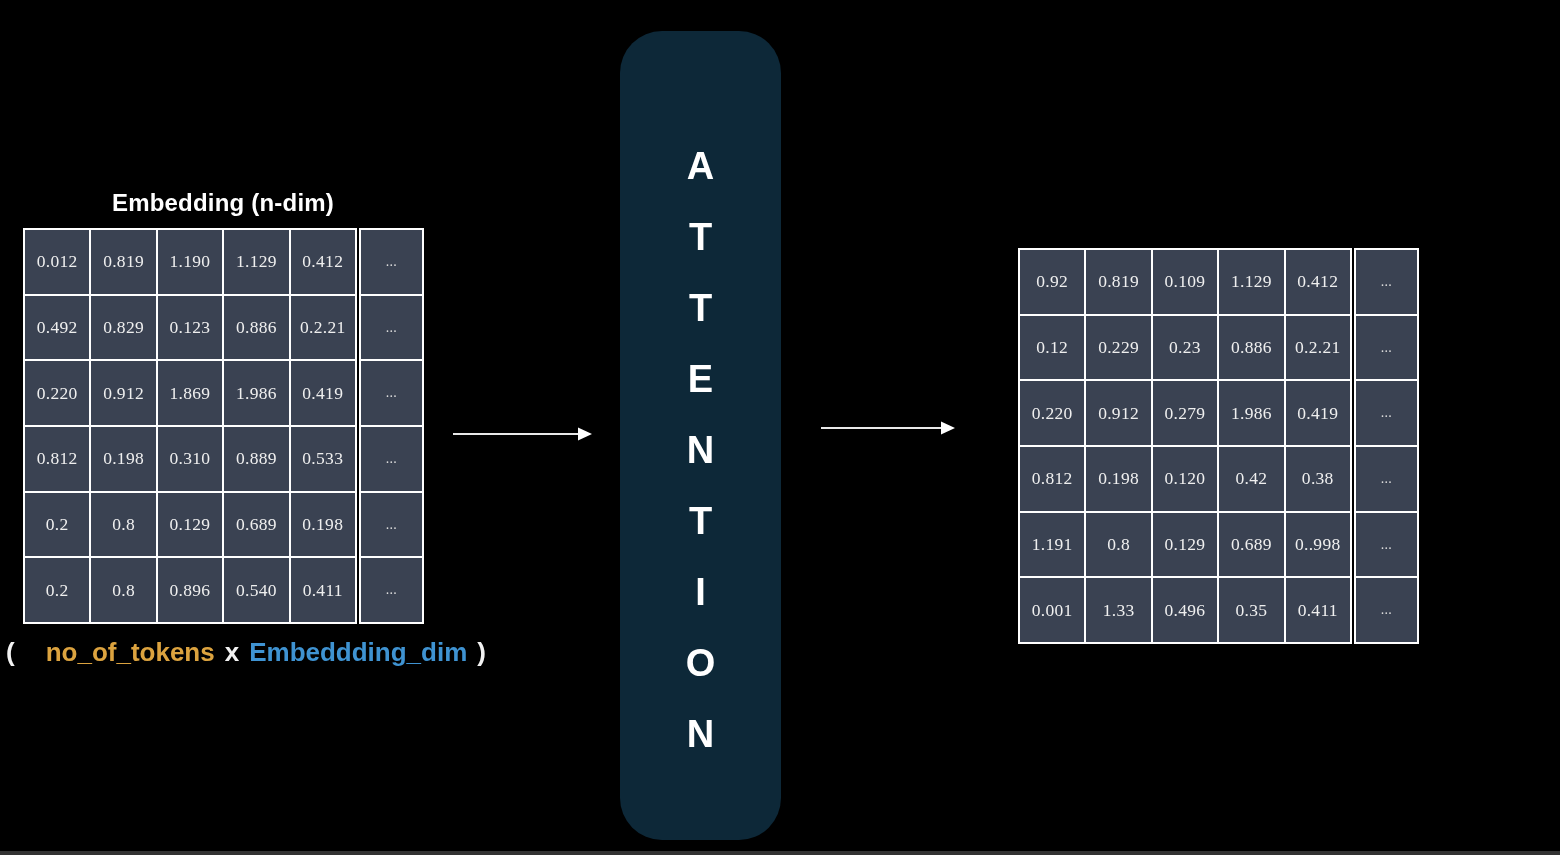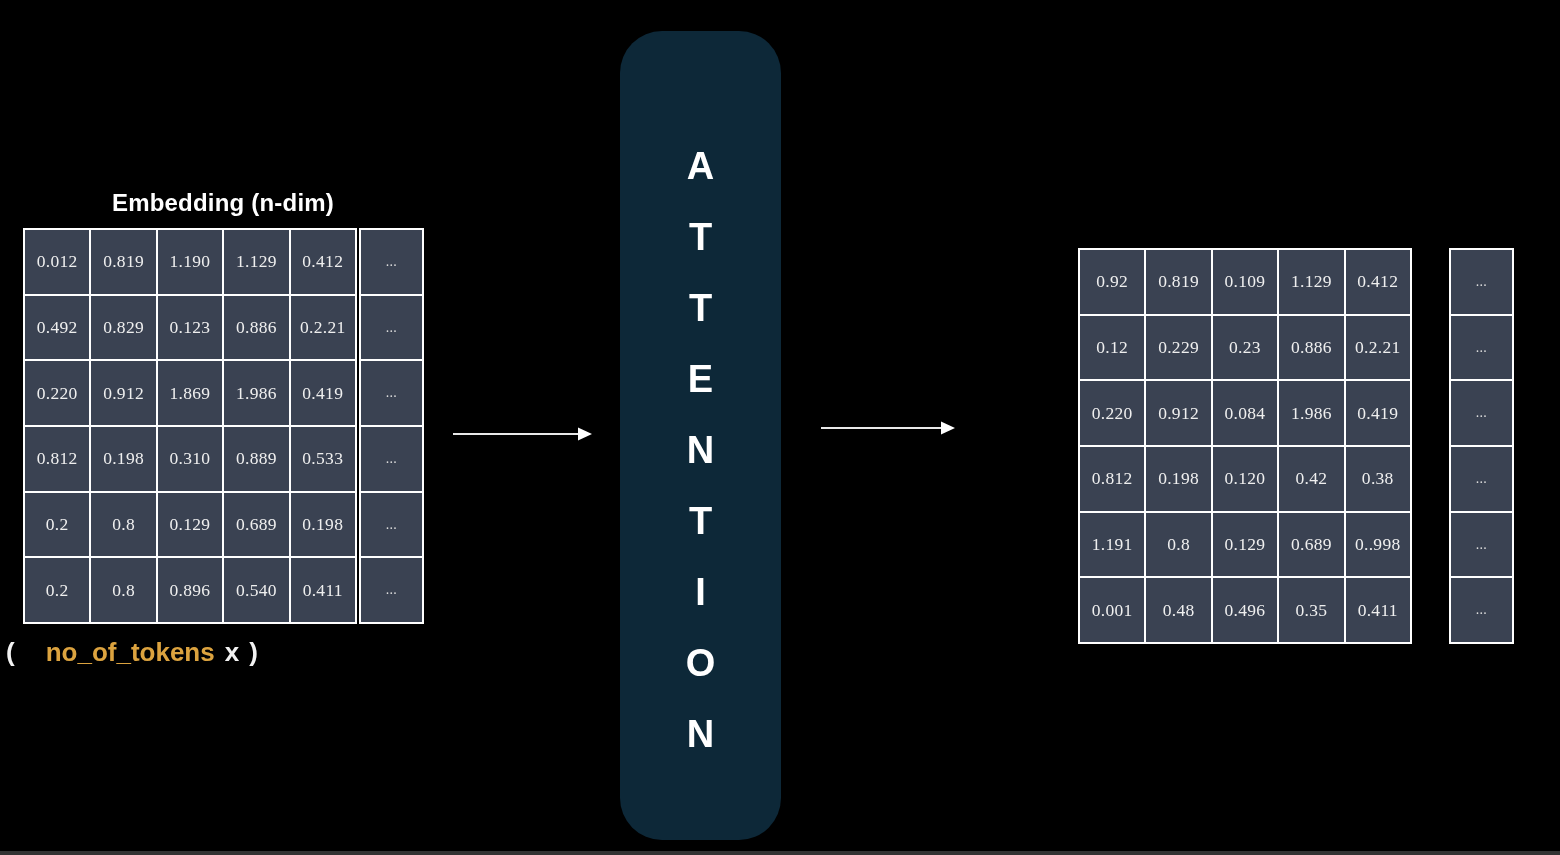--- a/index.html
+++ b/index.html
@@ -102,20 +102,21 @@
         <div class="cell">...</div>
         <div class="cell">...</div>
         <div class="cell">...</div>
       </div>
   </div>
 
   <div class="caption">
     <span>(</span>
     <span class="gold">no_of_tokens</span>
     <span>x</span>
+    <span class="blue">Embeddding_dim</span>
     <span>)</span>
   </div>
 
   <svg class="arrow" style="left:452px;top:426px;" width="140" height="16">
     <line x1="1" y1="8" x2="126" y2="8" stroke="#e8e8e8" stroke-width="2"></line>
     <polygon points="126,1.5 140,8 126,14.5" fill="#ffffff"></polygon>
   </svg>
 
   <div class="attention">
       <div class="letter">A</div>
@@ -128,49 +129,49 @@
       <div class="letter">O</div>
       <div class="letter">N</div>
     </div>
 
   <svg class="arrow" style="left:820px;top:420px;" width="135" height="16">
     <line x1="1" y1="8" x2="121" y2="8" stroke="#e8e8e8" stroke-width="2"></line>
     <polygon points="121,1.5 135,8 121,14.5" fill="#ffffff"></polygon>
   </svg>
 
 
-  <div class="matrix" style="left:1078px;top:248px;gap:35px;">
+  <div class="matrix" style="left:1018px;top:248px;">
     <div class="mgrid">
         <div class="cell">0.92</div>
         <div class="cell">0.819</div>
         <div class="cell">0.109</div>
         <div class="cell">1.129</div>
         <div class="cell">0.412</div>
         <div class="cell">0.12</div>
         <div class="cell">0.229</div>
         <div class="cell">0.23</div>
         <div class="cell">0.886</div>
         <div class="cell">0.2.21</div>
         <div class="cell">0.220</div>
         <div class="cell">0.912</div>
-        <div class="cell">0.084</div>
+        <div class="cell">0.279</div>
         <div class="cell">1.986</div>
         <div class="cell">0.419</div>
         <div class="cell">0.812</div>
         <div class="cell">0.198</div>
         <div class="cell">0.120</div>
         <div class="cell">0.42</div>
         <div class="cell">0.38</div>
         <div class="cell">1.191</div>
         <div class="cell">0.8</div>
         <div class="cell">0.129</div>
         <div class="cell">0.689</div>
         <div class="cell">0..998</div>
         <div class="cell">0.001</div>
-        <div class="cell">0.48</div>
+        <div class="cell">1.33</div>
         <div class="cell">0.496</div>
         <div class="cell">0.35</div>
         <div class="cell">0.411</div>
       </div>
     <div class="dotscol">
         <div class="cell">...</div>
         <div class="cell">...</div>
         <div class="cell">...</div>
         <div class="cell">...</div>
         <div class="cell">...</div>

